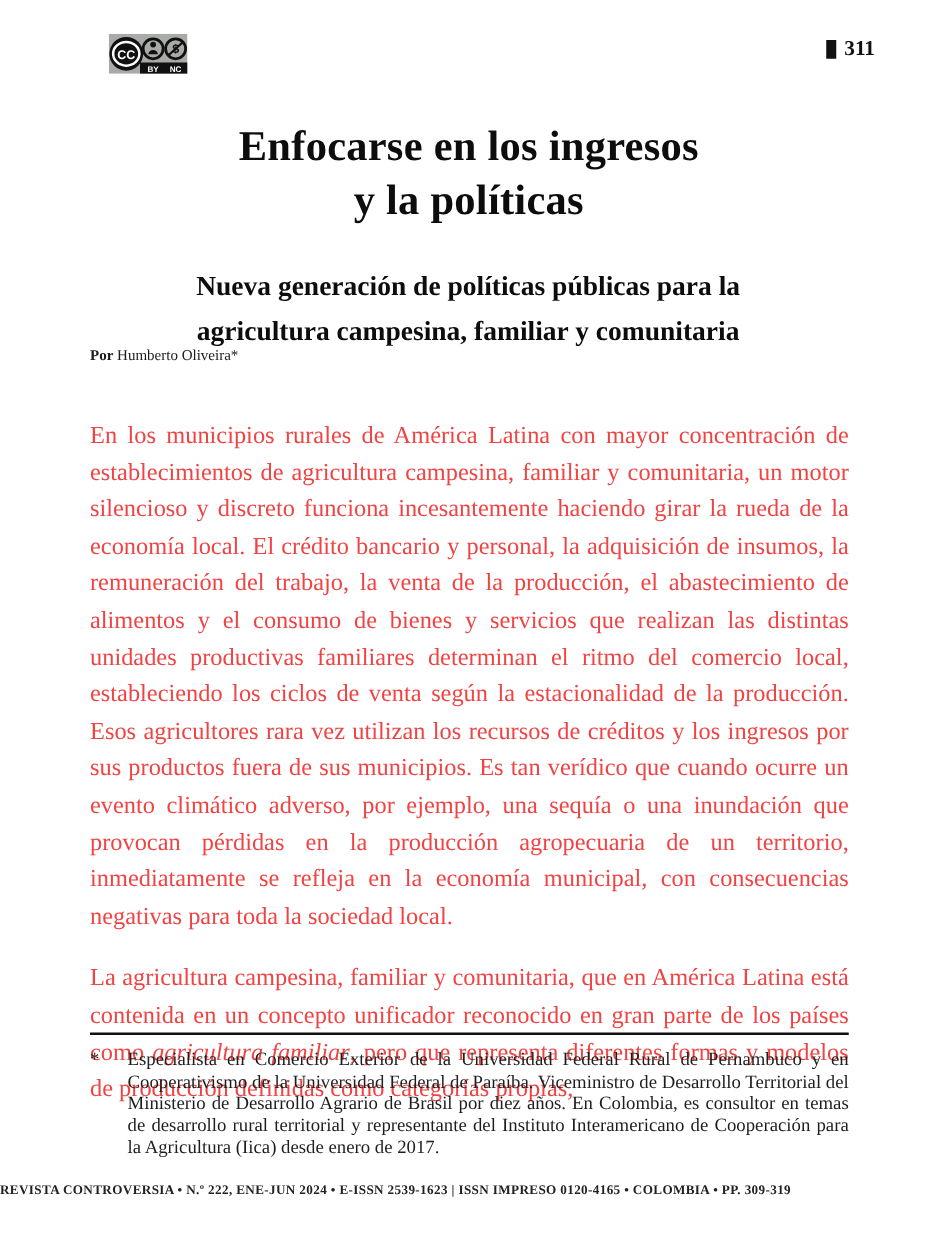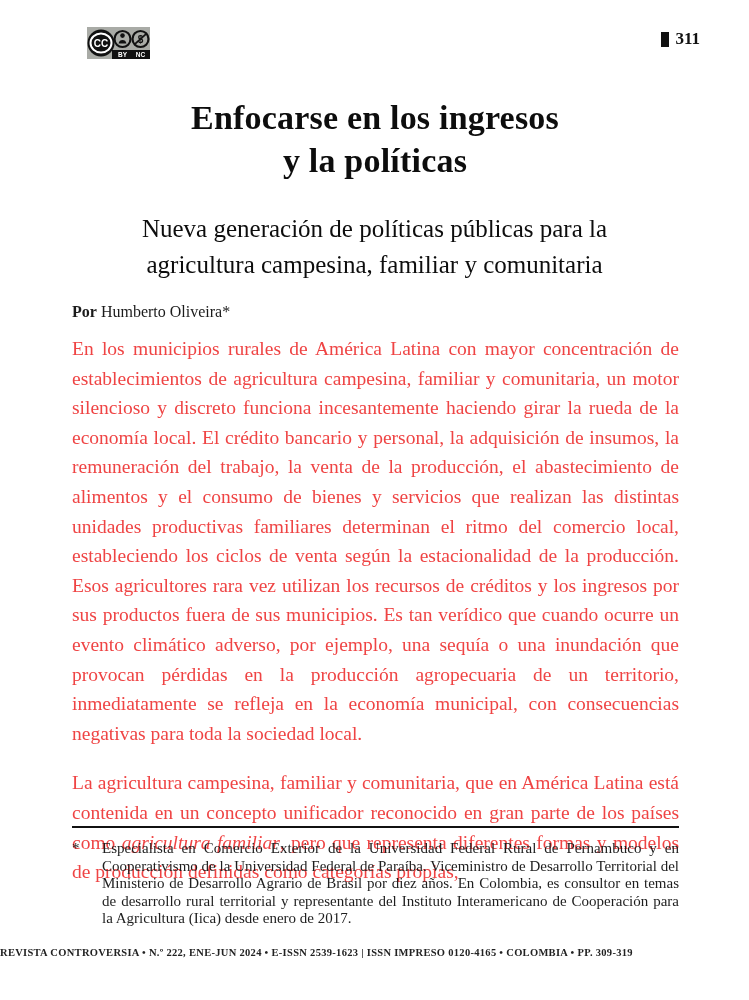--- a/index.html
+++ b/index.html
@@ -24,26 +24,26 @@
 
   
   .title {
     position:absolute; top:96px; left:1px; right:0;
     text-align:center; font-weight:bold;
     font-size:34px; line-height:43px; color:#0d0d0d;
     letter-spacing:0.2px;
   }
   .subtitle {
     position:absolute; top:211px; left:0; right:0;
-    text-align:center; font-weight:normal;
-    font-size:25px; line-height:36px; color:#0d0d0d;
+    text-align:center; font-weight:bold;
+    font-size:22px; line-height:36px; color:#0d0d0d;
   }
   .author {
-    position:absolute; top:303px; left:72px;
-    font-size:16px; color:#1b1b1b;
+    position:absolute; top:277px; left:72px;
+    font-size:12px; color:#1b1b1b;
   }
   .author .prefix { font-weight:bold; }
 
   
   .body-block {
     position:absolute; top:334px; left:72px; width:607px;
   }
   .body-block p {
     font-size:19.5px; line-height:29.6px;
     text-align:justify; color:#ef4444;

